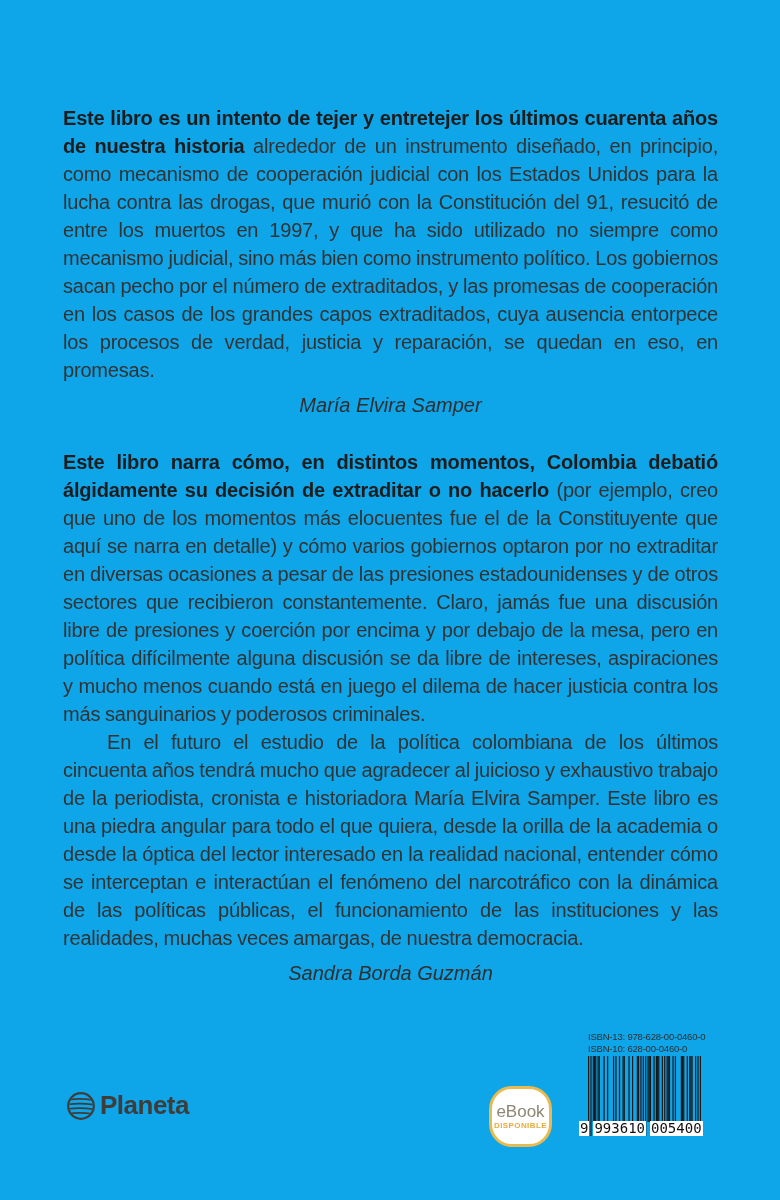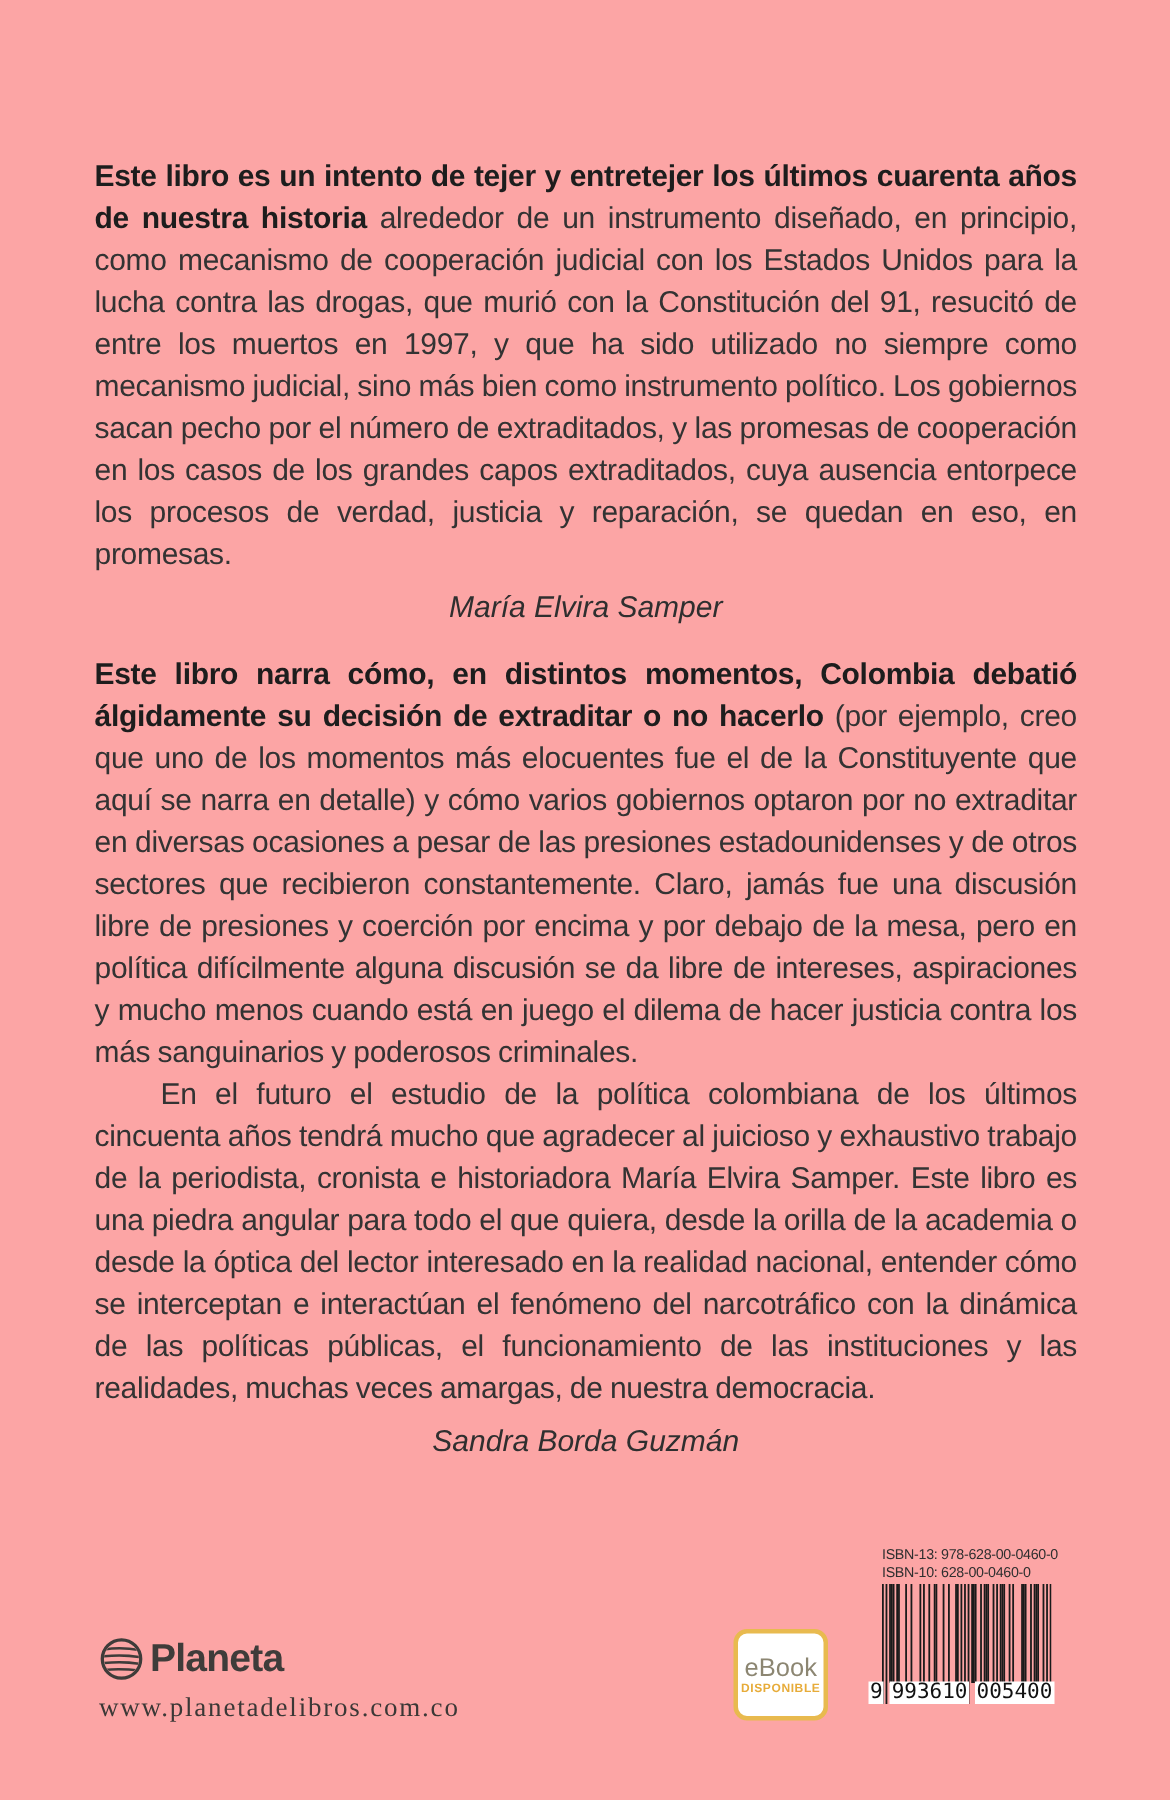--- a/index.html
+++ b/index.html
@@ -4,21 +4,21 @@
 <style>
   html, body { margin: 0; padding: 0; }
   body {
     width: 780px; height: 1200px;
     background: #ffffff;
     font-family: "Liberation Sans", sans-serif;
     color: #333333;
     position: relative;
     overflow: hidden;
   }
-  .page { position: absolute; inset: 0; background: #fca5a5; }
+  .page { position: absolute; inset: 0; background: #0ea5e9; }
 
   
   .content {
     position: absolute;
     left: 63px; top: 104px;
     width: 655px;
   }
   p.quote {
     margin: 0;
     font-size: 20px;
@@ -31,21 +31,21 @@
   }
   .lead { font-weight: bold; color: #1d1d1d; }
   .attribution {
     margin: 8px 0 0 0;
     text-align: center;
     font-style: italic;
     font-size: 20px;
     line-height: 26px;
     color: #2f2f2f;
   }
-  .review2 { margin-top: 18px; }
+  .review2 { margin-top: 30px; }
   .para2 { text-indent: 44px; }
 
   
   .publisher { position: absolute; left: 66px; top: 1090px; }
   .logo-row { display: flex; align-items: center; }
   .globe { width: 30px; height: 30px; display: block; }
   .publisher-name {
     font-size: 26px;
     font-weight: bold;
     letter-spacing: -0.5px;
@@ -59,21 +59,21 @@
     letter-spacing: 1.2px;
     color: #3b3836;
   }
 
   
   .ebook-badge {
     position: absolute;
     left: 489px; top: 1086px;
     width: 57px; height: 55px;
     border: 3px solid #e8ba4f;
-    border-radius: 9px;
+    border-radius: 23px;
     background: #ffffff;
     display: flex; flex-direction: column;
     align-items: center; justify-content: center;
   }
   .ebook-title {
     font-size: 17px;
     color: #8c8672;
     line-height: 18px;
   }
   .ebook-sub {
@@ -137,21 +137,20 @@
         <circle cx="15" cy="15" r="12.8" fill="none" stroke="#3f3c3a" stroke-width="2.2"></circle>
         <g clip-path="url(#globeClip)" stroke="#3f3c3a" stroke-width="1.7" fill="none">
           <path d="M1 9 Q 15 6.5 29 9.5"></path>
           <path d="M1 13.5 Q 15 11.5 29 14"></path>
           <path d="M1 18 Q 15 16 29 18.5"></path>
           <path d="M1 22.5 Q 15 21 29 23"></path>
         </g>
       </svg>
       <span class="publisher-name">Planeta</span>
     </div>
-    <div class="publisher-site">www.planetadelibros.com.co</div>
   </div>
 
   <div class="ebook-badge">
     <div class="ebook-title">eBook</div>
     <div class="ebook-sub">DISPONIBLE</div>
   </div>
 
   <div class="barcode-block">
     <div class="isbn-line">ISBN-13: 978-628-00-0460-0</div>
     <div class="isbn-line">ISBN-10: 628-00-0460-0</div>

